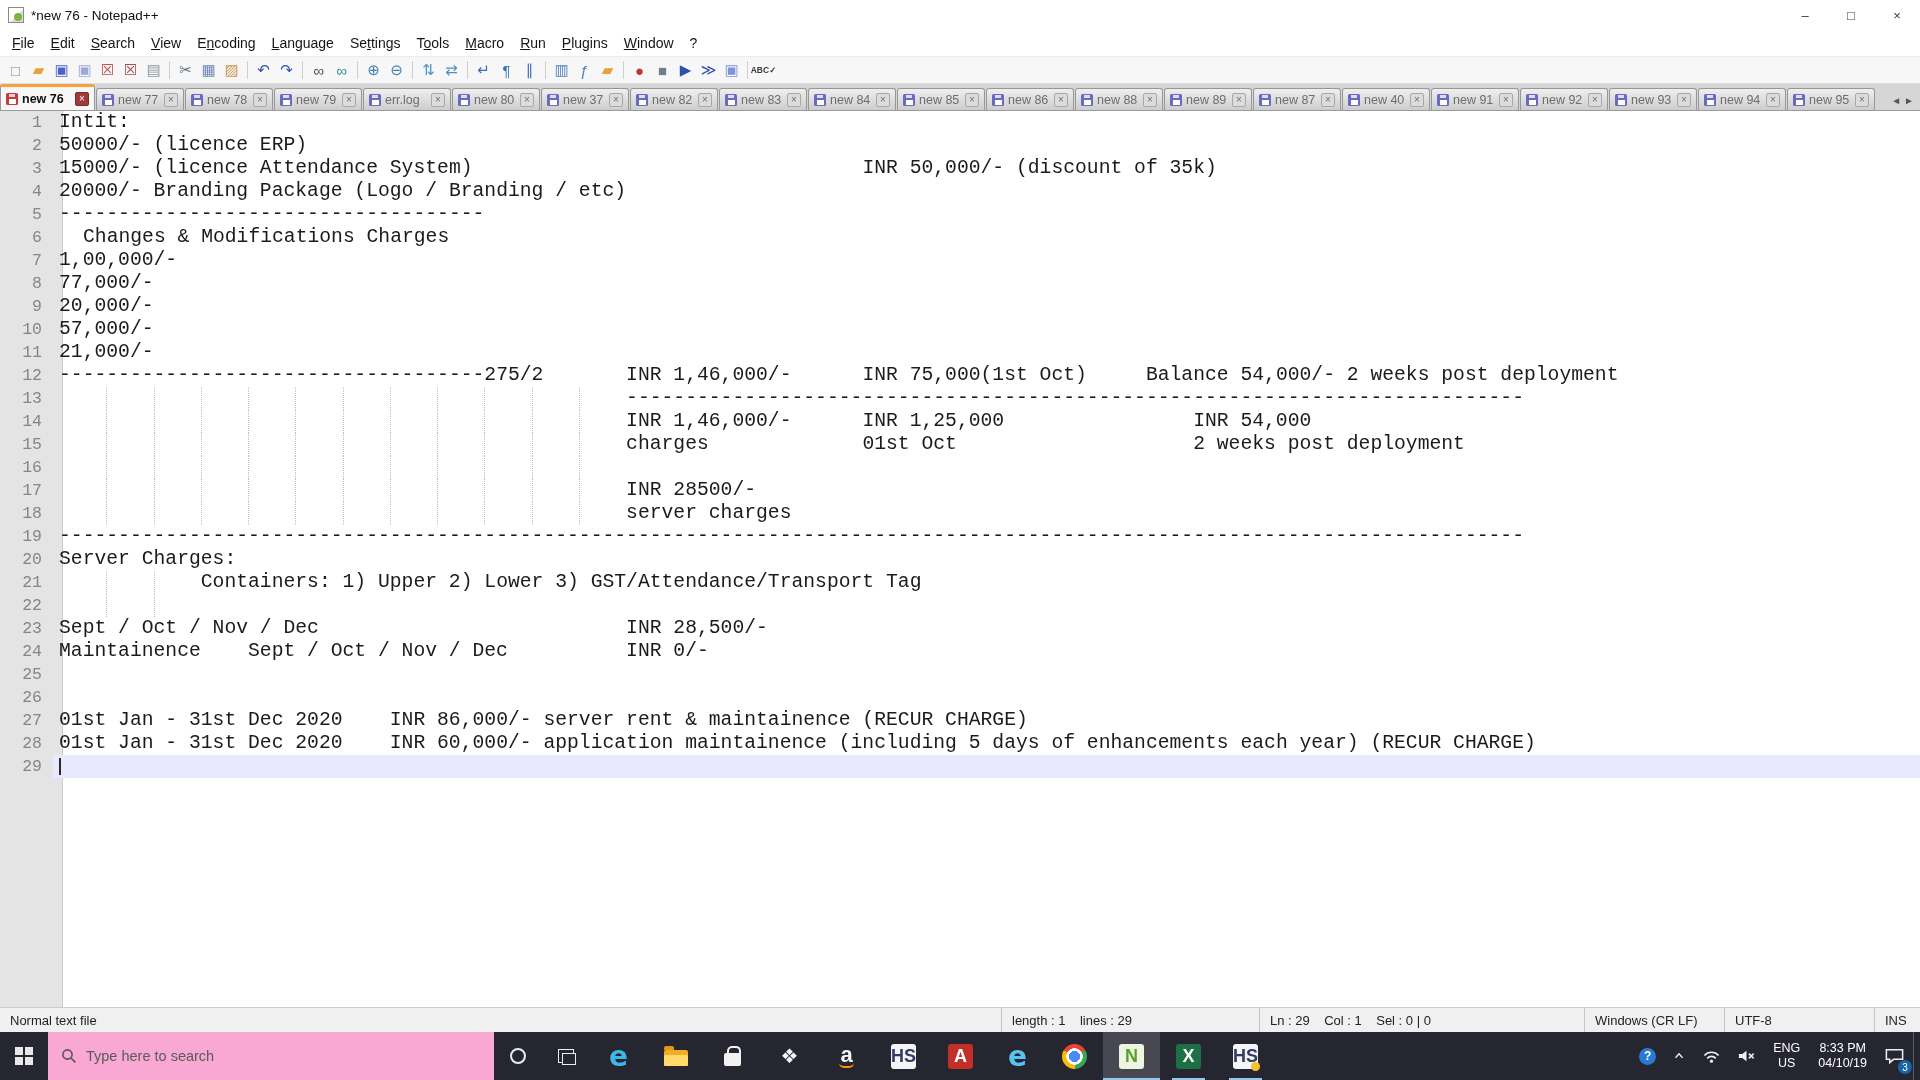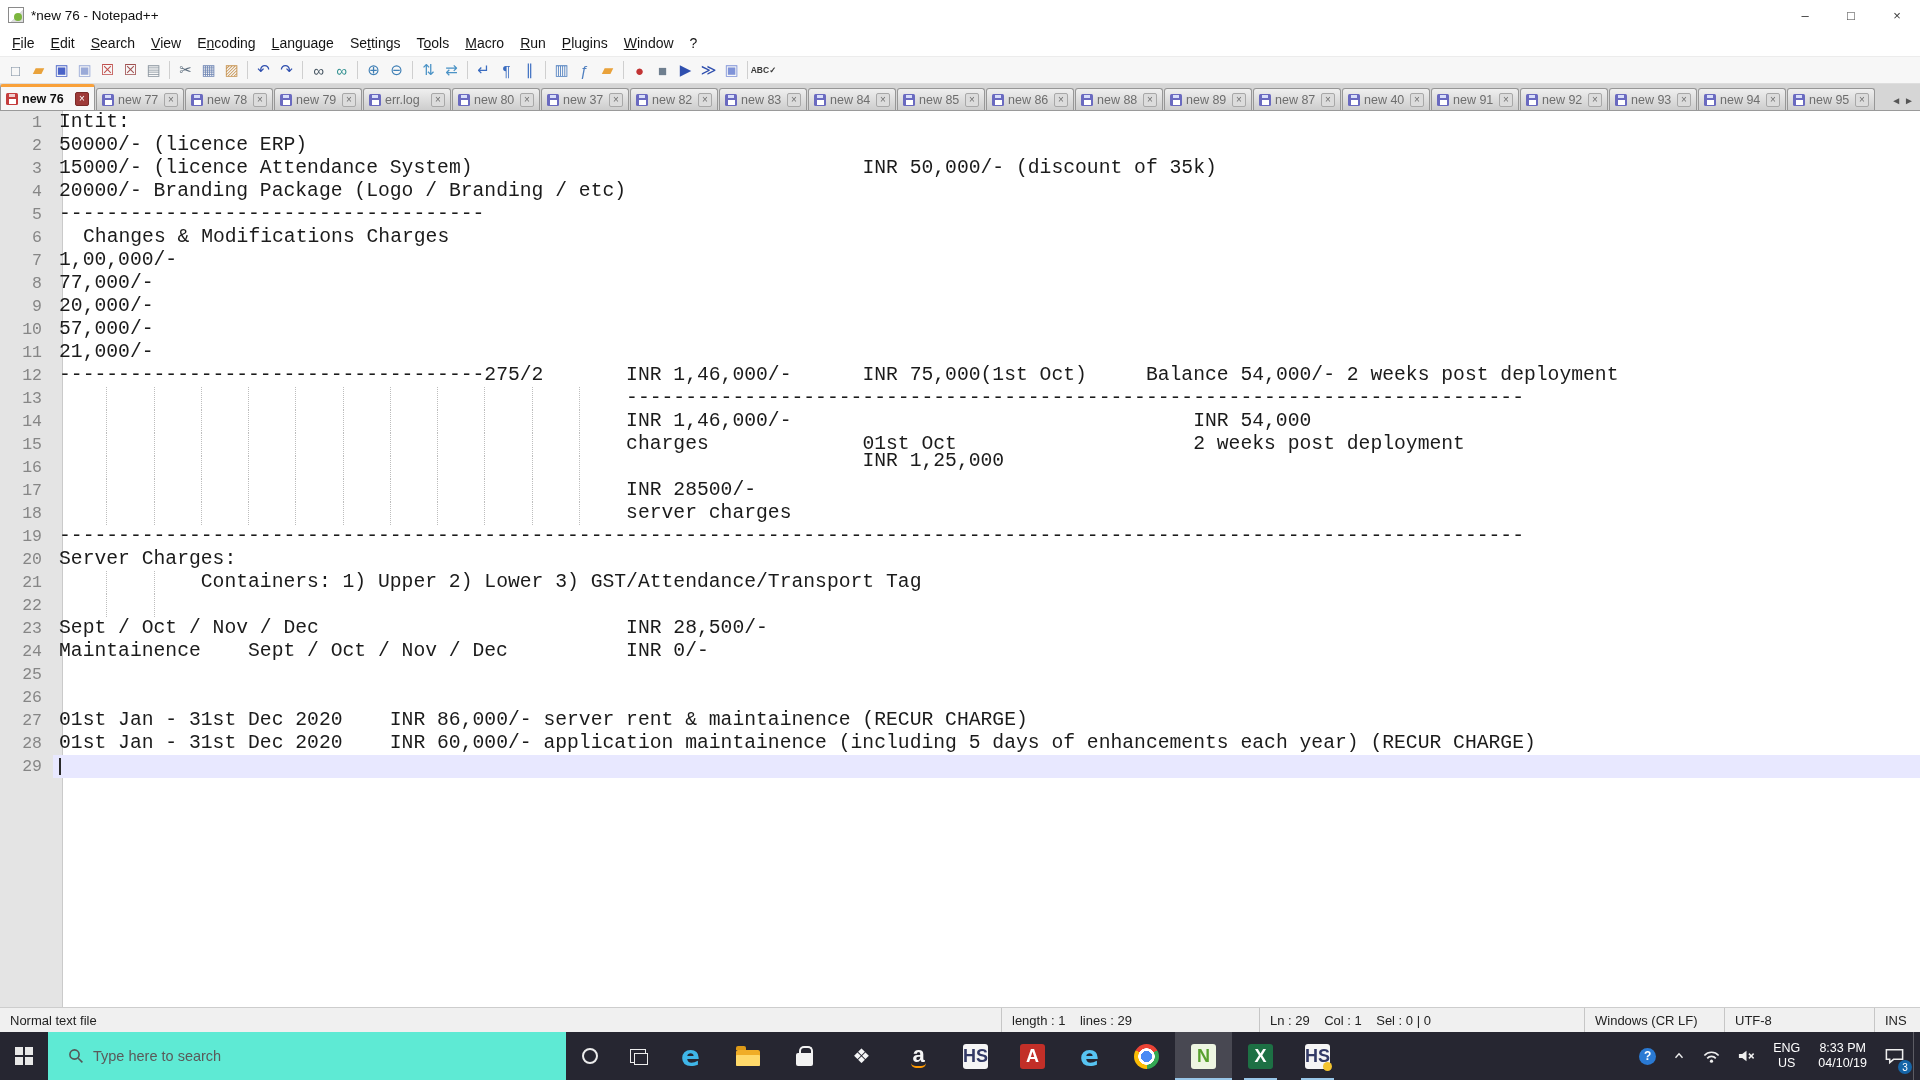--- a/index.html
+++ b/index.html
@@ -66,21 +66,21 @@
   .sb { display:flex; align-items:center; padding:0 10px; border-left:1px solid #c6c6c6; }
   .sb:first-child { border-left:none; flex:1; }
   .sb-docinfo { width:258px; } .sb-cursor { width:325px; } .sb-eol { width:140px; }
   .sb-enc { width:150px; } .sb-ins { width:46px; }
 
   
   .taskbar { height:48px; background:#262631; display:flex; align-items:stretch; color:#fff; flex:0 0 auto; }
   .start-btn { width:48px; display:flex; align-items:center; justify-content:center; }
   .win-logo { display:grid; grid-template-columns:8px 8px; grid-template-rows:8px 8px; gap:1.5px; }
   .win-logo div { background:#e8e8e8; }
-  .searchbox { width:518px; background:#5eead4; display:flex; align-items:center; gap:9px; padding-left:20px; }
+  .searchbox { width:446px; background:#f9a8d4; display:flex; align-items:center; gap:9px; padding-left:13px; }
   .search-text { color:#5a5a5a; font-size:14.5px; }
   .circle-btn { width:48px; display:flex; align-items:center; justify-content:center; }
   .cortana-ring { width:16px; height:16px; border:2px solid #ececec; border-radius:50%; }
   .taskview-ic { width:16px; height:14px; border:1.6px solid #ececec; position:relative; background:transparent; }
   .taskview-ic::before { content:""; position:absolute; left:3px; top:3px; width:12px; height:10px; border:1.6px solid #ececec; background:#262631; }
   .taskbtn { width:57px; display:flex; align-items:center; justify-content:center; position:relative; }
   .taskbtn.active { background:rgba(255,255,255,.16); }
   .runline { position:absolute; bottom:0; left:12px; right:12px; height:2.5px; background:#98c6e8; }
   .taskbtn.active .runline { left:0; right:0; }
   .letter-e { font-weight:700; font-size:28px; font-family:"DejaVu Sans", sans-serif; }
@@ -401,21 +401,21 @@
             <div class="guide" style="left: calc(12ch + 6px);"></div>
             <div class="guide" style="left: calc(16ch + 6px);"></div>
             <div class="guide" style="left: calc(20ch + 6px);"></div>
             <div class="guide" style="left: calc(24ch + 6px);"></div>
             <div class="guide" style="left: calc(28ch + 6px);"></div>
             <div class="guide" style="left: calc(32ch + 6px);"></div>
             <div class="guide" style="left: calc(36ch + 6px);"></div>
             <div class="guide" style="left: calc(40ch + 6px);"></div>
             <div class="guide" style="left: calc(44ch + 6px);"></div>
             <span class="seg" style="left: calc(48ch + 6px);">INR 1,46,000/-</span>
-            <span class="seg" style="left: calc(68ch + 6px); margin-top: 40px;">INR 1,25,000</span>
+            <span class="seg" style="left: calc(68ch + 6px);">INR 1,25,000</span>
             <span class="seg" style="left: calc(96ch + 6px);">INR 54,000</span>
           </div>
         </div>
         <div class="line">
           <span class="ln">15</span>
           <div class="code">
             <div class="guide" style="left: calc(4ch + 6px);"></div>
             <div class="guide" style="left: calc(8ch + 6px);"></div>
             <div class="guide" style="left: calc(12ch + 6px);"></div>
             <div class="guide" style="left: calc(16ch + 6px);"></div>

